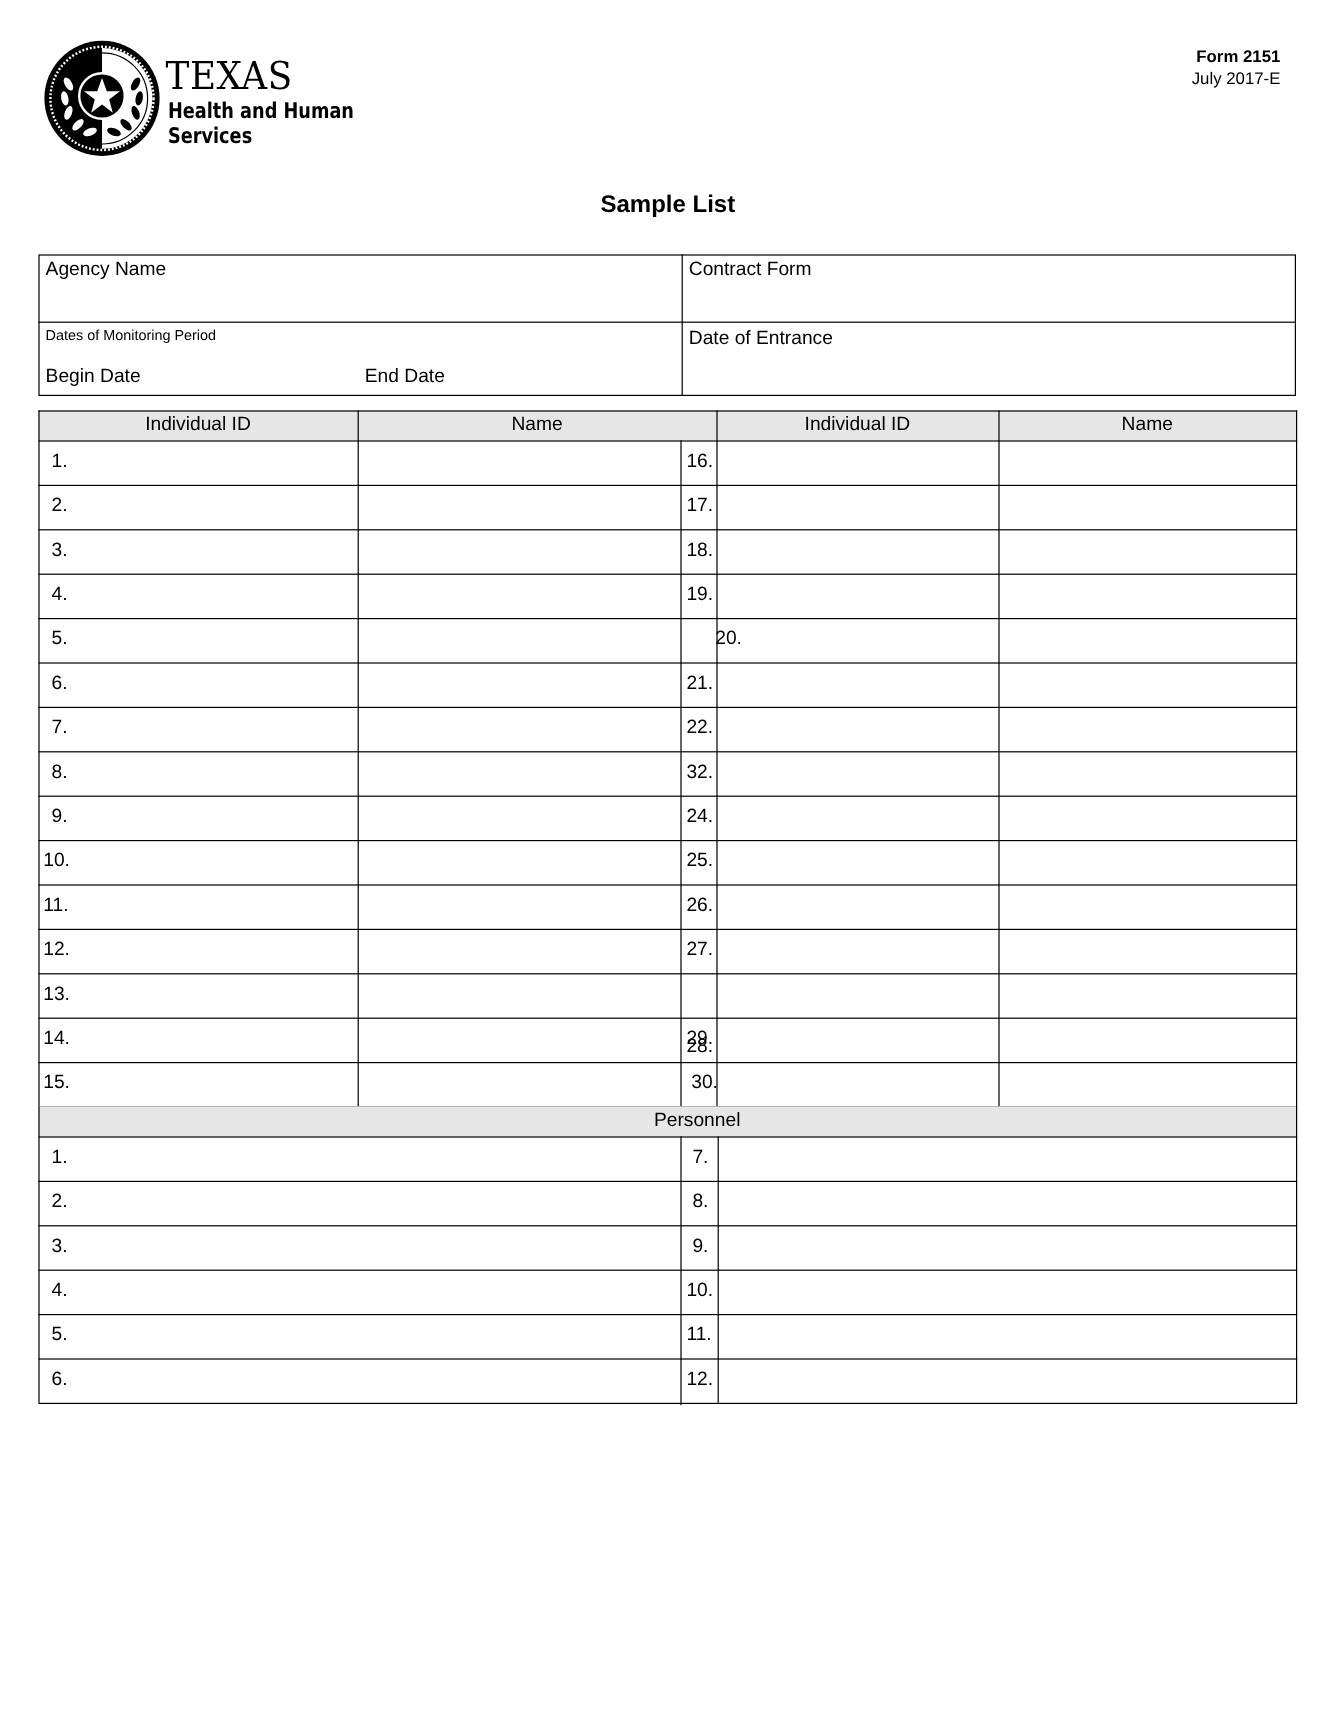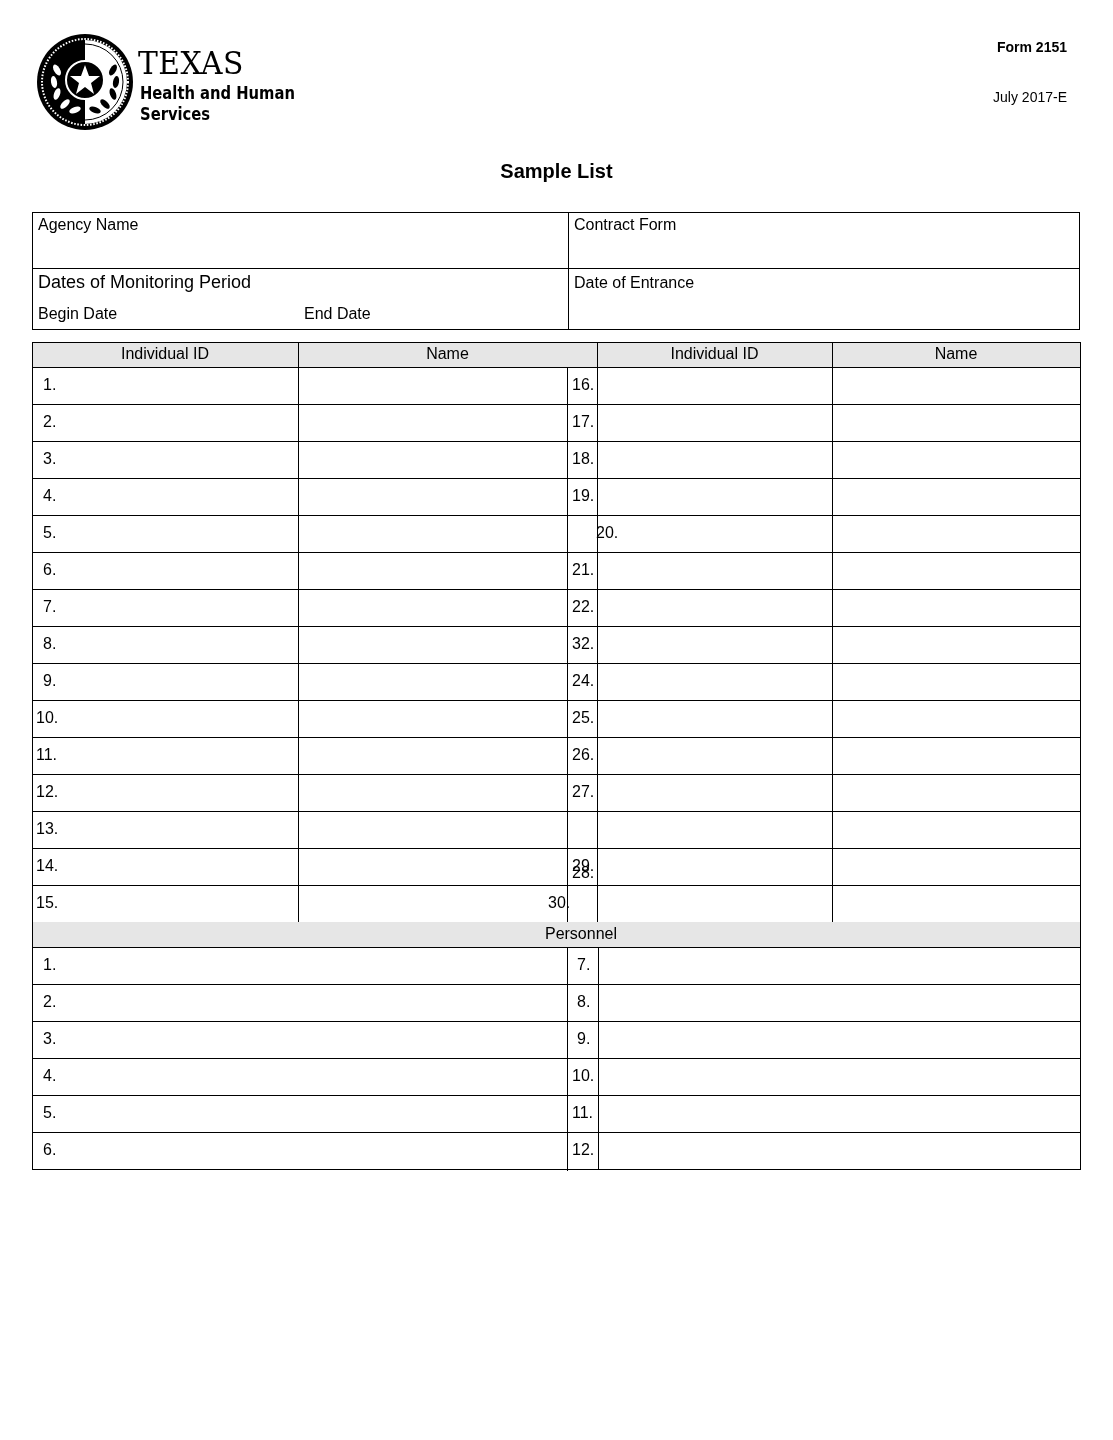--- a/index.html
+++ b/index.html
@@ -2,27 +2,27 @@
 <html><head>
 <meta charset="utf-8">
 <style>
   html,body{margin:0;padding:0;background:#fff;}
   body{width:1113px;height:1440px;position:relative;overflow:hidden;font-family:"Liberation Sans",sans-serif;color:#000;}
   .abs{position:absolute;}
   .logo-text-1{left:138px;top:44px;font-family:"DejaVu Serif","Liberation Serif",serif;font-size:32px;letter-spacing:0.5px;transform:scaleX(0.93);transform-origin:left;}
   .logo-text-2{left:140px;top:82px;font-family:"DejaVu Sans",sans-serif;font-weight:bold;font-size:18px;transform:scaleX(0.82);transform-origin:left;}
   .logo-text-3{left:140px;top:103px;font-family:"DejaVu Sans",sans-serif;font-weight:bold;font-size:18px;transform:scaleX(0.82);transform-origin:left;}
   .formno{right:46px;top:39px;font-weight:bold;font-size:14px;text-align:right;}
-  .formdate{right:46px;top:57px;font-size:14px;text-align:right;margin-top:32px;}
+  .formdate{right:46px;top:57px;font-size:14px;text-align:right;}
   .title{left:0;width:1113px;top:160px;text-align:center;font-weight:bold;font-size:20px;}
   .box{position:absolute;border:1px solid #000;box-sizing:border-box;}
   .hl{position:absolute;height:1px;background:#000;}
   .vl{position:absolute;width:1px;background:#000;}
   .lbl{position:absolute;font-size:16px;white-space:nowrap;}
-  .lbl-sm{position:absolute;font-size:18px;white-space:nowrap;}
+  .lbl-sm{position:absolute;font-size:12px;white-space:nowrap;}
   .hdr{position:absolute;background:#e6e6e6;}
   .hdr-cell{position:absolute;font-size:16px;text-align:center;}
   .num{position:absolute;font-size:16px;white-space:nowrap;}
   .field{position:absolute;}
 </style>
 </head>
 <body>
 
 <div class="abs" style="left:35px;top:32px;width:100px;height:100px;">
   <svg width="100" height="100" viewBox="0 0 100 100">
@@ -202,21 +202,21 @@
     <div class="field" style="left: 598px; top: 849px; width: 234px; height: 36px;"></div>
     <div class="field" style="left: 833px; top: 849px; width: 247px; height: 36px;"></div>
     <div class="num" style="left: 36px; top: 857px;">14.</div>
     <div class="num" style="left: 572px; top: 857px;">29.</div>
     <div class="field" style="left: 32px; top: 885px; width: 1048px; height: 37px;"></div>
     <div class="field" style="left: 33px; top: 886px; width: 265px; height: 36px;"></div>
     <div class="field" style="left: 299px; top: 886px; width: 268px; height: 36px;"></div>
     <div class="field" style="left: 598px; top: 886px; width: 234px; height: 36px;"></div>
     <div class="field" style="left: 833px; top: 886px; width: 247px; height: 36px;"></div>
     <div class="num" style="left: 36px; top: 894px;">15.</div>
-    <div class="num" style="left: 548px; top: 894px;">30.</div>
+    <div class="num" style="left: 576px; top: 894px;">30.</div>
   </div>
 
 <div id="personnel-table">
     <div class="hdr" style="left: 32px; top: 922px; width: 1048px; height: 25px;"></div>
     <div class="hdr-cell" style="left: 32px; width: 1048px; top: 925px; padding-left: 50px; box-sizing: border-box;">Personnel</div>
     <div class="hl" style="left: 32px; top: 947px; width: 1049px;"></div>
     <div class="hl" style="left: 32px; top: 984px; width: 1049px;"></div>
     <div class="hl" style="left: 32px; top: 1021px; width: 1049px;"></div>
     <div class="hl" style="left: 32px; top: 1058px; width: 1049px;"></div>
     <div class="hl" style="left: 32px; top: 1095px; width: 1049px;"></div>

